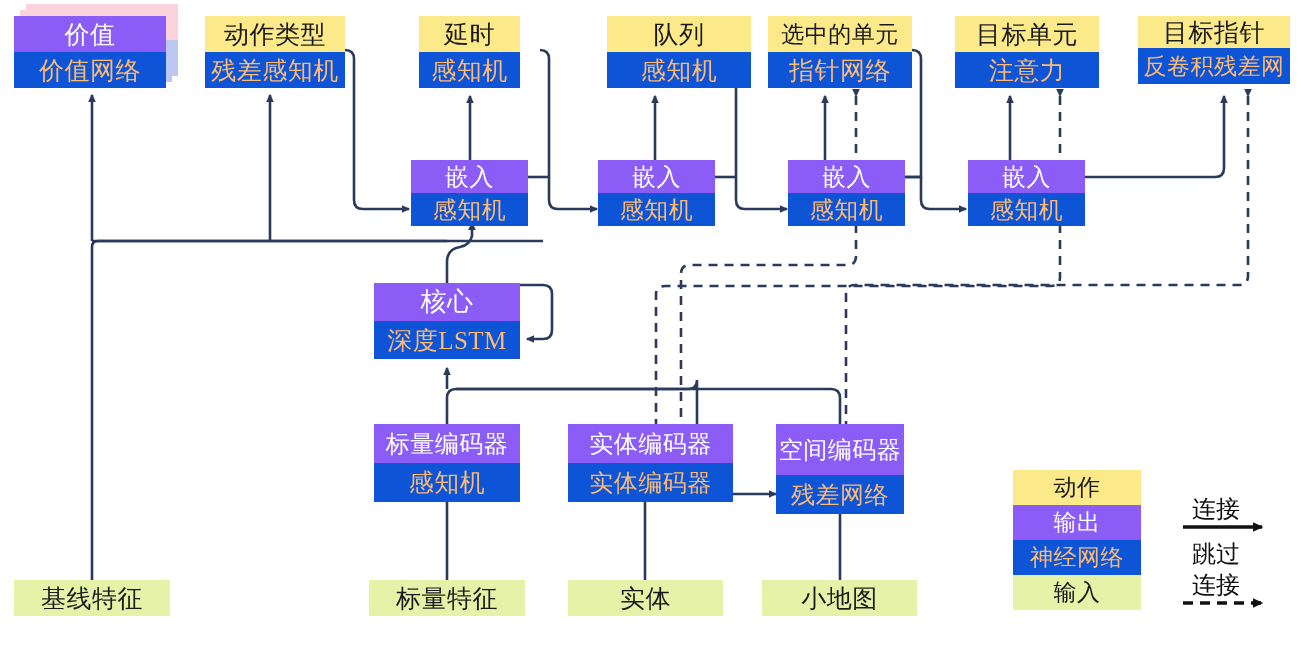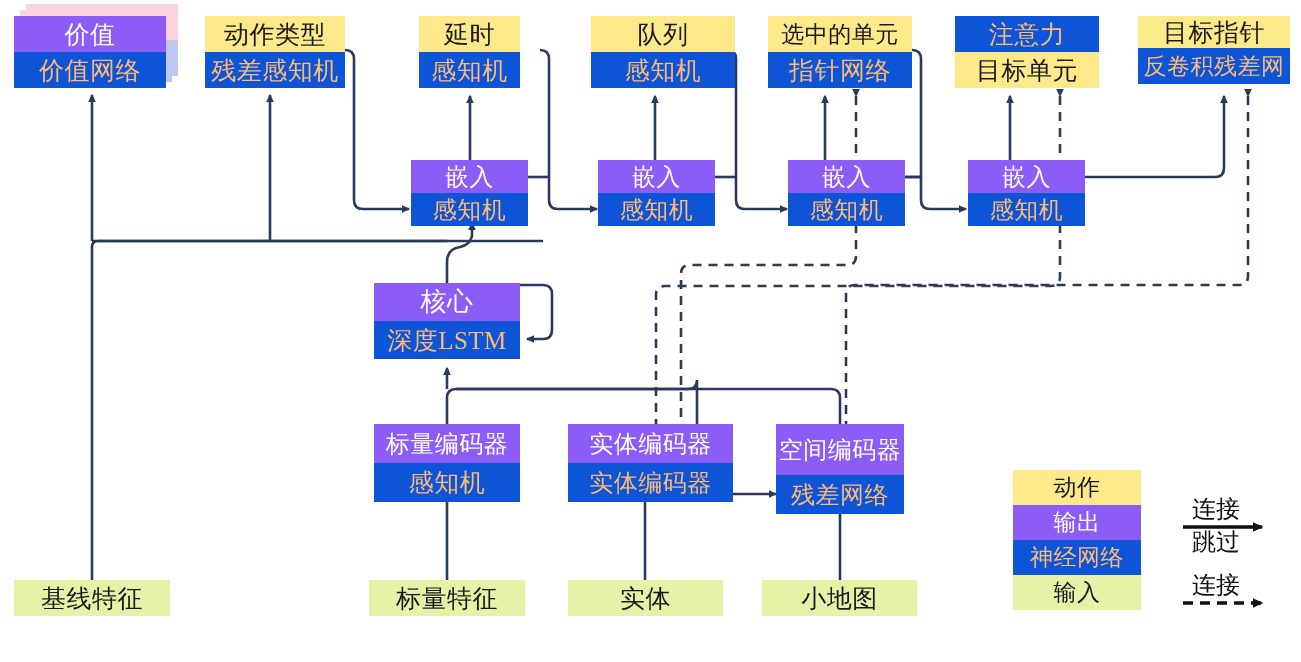--- a/index.html
+++ b/index.html
@@ -188,33 +188,33 @@
   <div class="node" style="left:205px; top:16px; width:140px; height:72px;">
     <div class="cell cell-action" style="height:36px; font-size:25px;">动作类型</div>
     <div class="cell cell-net" style="height:36px; font-size:25px;">残差感知机</div>
   </div>
 
   <div class="node" style="left:396px; top:16px; width:124px; height:72px;padding-left:23px;">
     <div class="cell cell-action" style="height:36px; font-size:25px;">延时</div>
     <div class="cell cell-net" style="height:36px; font-size:25px;">感知机</div>
   </div>
 
-  <div class="node" style="left:591px; top:16px; width:144px; height:72px;">
+  <div class="node" style="left:607px; top:16px; width:144px; height:72px;">
     <div class="cell cell-action" style="height:36px; font-size:25px;">队列</div>
     <div class="cell cell-net" style="height:36px; font-size:25px;">感知机</div>
   </div>
 
   <div class="node" style="left:768px; top:16px; width:144px; height:72px;">
     <div class="cell cell-action" style="height:36px; font-size:23px;">选中的单元</div>
     <div class="cell cell-net" style="height:36px; font-size:25px;">指针网络</div>
   </div>
 
   <div class="node" style="left:955px; top:16px; width:144px; height:72px;">
+    <div class="cell cell-action" style="height:36px; font-size:25px;">目标单元</div>
     <div class="cell cell-net" style="height:36px; font-size:25px;">注意力</div>
-    <div class="cell cell-action" style="height:36px; font-size:25px;">目标单元</div>
   </div>
 
   <div class="node" style="left:1138px; top:16px; width:152px; height:72px;">
     <div class="cell cell-action" style="height:32px; font-size:25px;">目标指针</div>
     <div class="cell cell-net" style="height:36px; font-size:23px;text-align:right;">反卷积残差网</div>
   </div>
 
   <div class="node" style="left:411px; top:160px; width:117px; height:66px;">
     <div class="cell cell-output" style="height:33px; font-size:24px;">嵌入</div>
     <div class="cell cell-net" style="height:33px; font-size:24px;">感知机</div>
@@ -265,17 +265,17 @@
 
   <div class="legend-box" style="left:1013px; top:470px; width:128px; height:140px;">
     <div class="cell cell-action" style="height:35px; font-size:23px;">动作</div>
     <div class="cell cell-output" style="height:35px; font-size:23px;">输出</div>
     <div class="cell cell-net" style="height:35px; font-size:23px;">神经网络</div>
     <div class="cell cell-input" style="height:35px; font-size:23px;">输入</div>
   </div>
 
   <div class="legend-text" style="left:1192px; top:493px; font-size:24px;">连接</div>
 
-  <div class="legend-text" style="left:1192px; top:526px; font-size:24px;text-align:center;">跳过</div>
+  <div class="legend-text" style="left:1192px; top:538px; font-size:24px;text-align:center;">跳过</div>
 
   <div class="legend-text" style="left:1192px; top:569px; font-size:24px;">连接</div>
 
 </div>
 
 </body></html>

